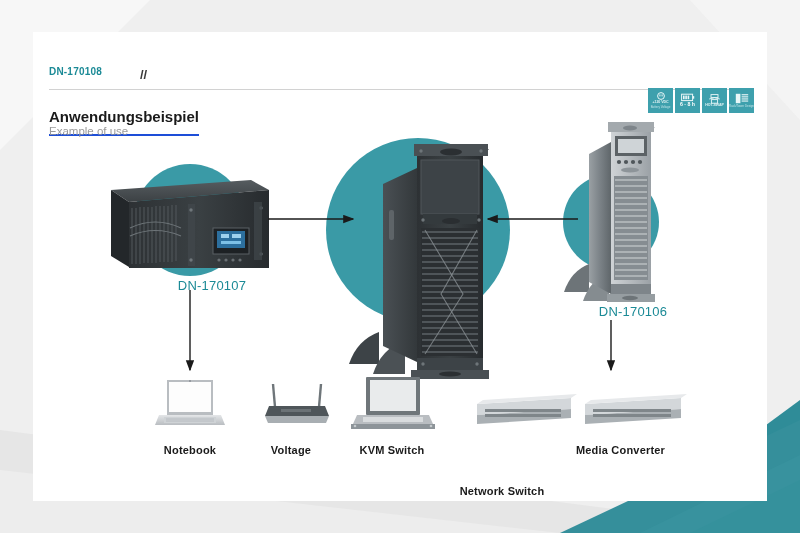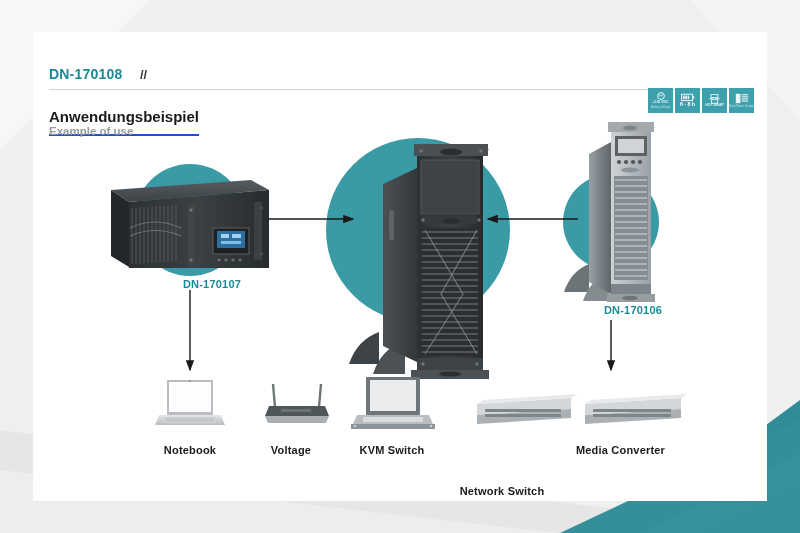--- a/index.html
+++ b/index.html
@@ -12,21 +12,21 @@
   #bg{position:absolute;inset:0;width:800px;height:533px;}
   
   .card{
     position:absolute;left:33px;top:32px;width:734px;height:469px;
     background:#ffffff;
   }
   
   .hdr{position:absolute;left:0;top:0;width:734px;height:60px;}
   .hdr-code{
     position:absolute;left:16px;top:34px;
-    color:#1b8a96;font-size:14px;font-weight:bold;letter-spacing:.2px;
+    color:#1b8a96;font-size:10px;font-weight:bold;letter-spacing:.2px;
   }
   .hdr-sep{
     position:absolute;left:107px;top:35px;
     color:#3a3a3a;font-size:13px;font-weight:bold;
   }
   .hdr-title{
     position:absolute;left:133px;top:35px;
     color:#2b2b2b;font-size:12.5px;font-weight:normal;white-space:nowrap;
   }
   .hdr-rule{
@@ -58,30 +58,30 @@
   }
   .badge .bg-big{font-size:5.2px;color:#ffffff;font-weight:bold;line-height:1;}
   
   .sec-de{
     position:absolute;left:16px;top:76px;color:#1a1a1a;
     font-size:15px;font-weight:bold;border-bottom:2px solid #1d4ed8;
     padding-bottom:9px;
   }
   .sec-en{
     position:absolute;left:16px;top:93px;color:#9a9a9a;
-    font-size:11.5px;font-weight:bold;
+    font-size:11.5px;font-weight:normal;
   }
   
   .diagram{position:absolute;left:0;top:0;width:734px;height:469px;}
   
   .lbl{
     position:absolute;text-align:center;white-space:nowrap;
     transform:translateX(-50%);
   }
-  .lbl-teal{color:#1b8a96;font-size:11px;font-weight:bold;letter-spacing:.2px;padding-left:44px;}
+  .lbl-teal{color:#1b8a96;font-size:13px;font-weight:normal;letter-spacing:.2px;padding-left:44px;}
   .lbl-dark{color:#1a1a1a;font-size:11px;font-weight:bold;letter-spacing:.2px;}
 </style>
 </head>
 <body>
 
 <svg id="bg" viewBox="0 0 800 533">
   <rect x="0" y="0" width="800" height="533" fill="#efefef"></rect>
   <polygon points="0,0 150,0 0,150" fill="#f7f7f7"></polygon>
   <polygon points="800,0 800,120 690,0" fill="#f4f4f4"></polygon>
   <polygon points="0,430 800,533 0,533" fill="#e6e6e6"></polygon>

